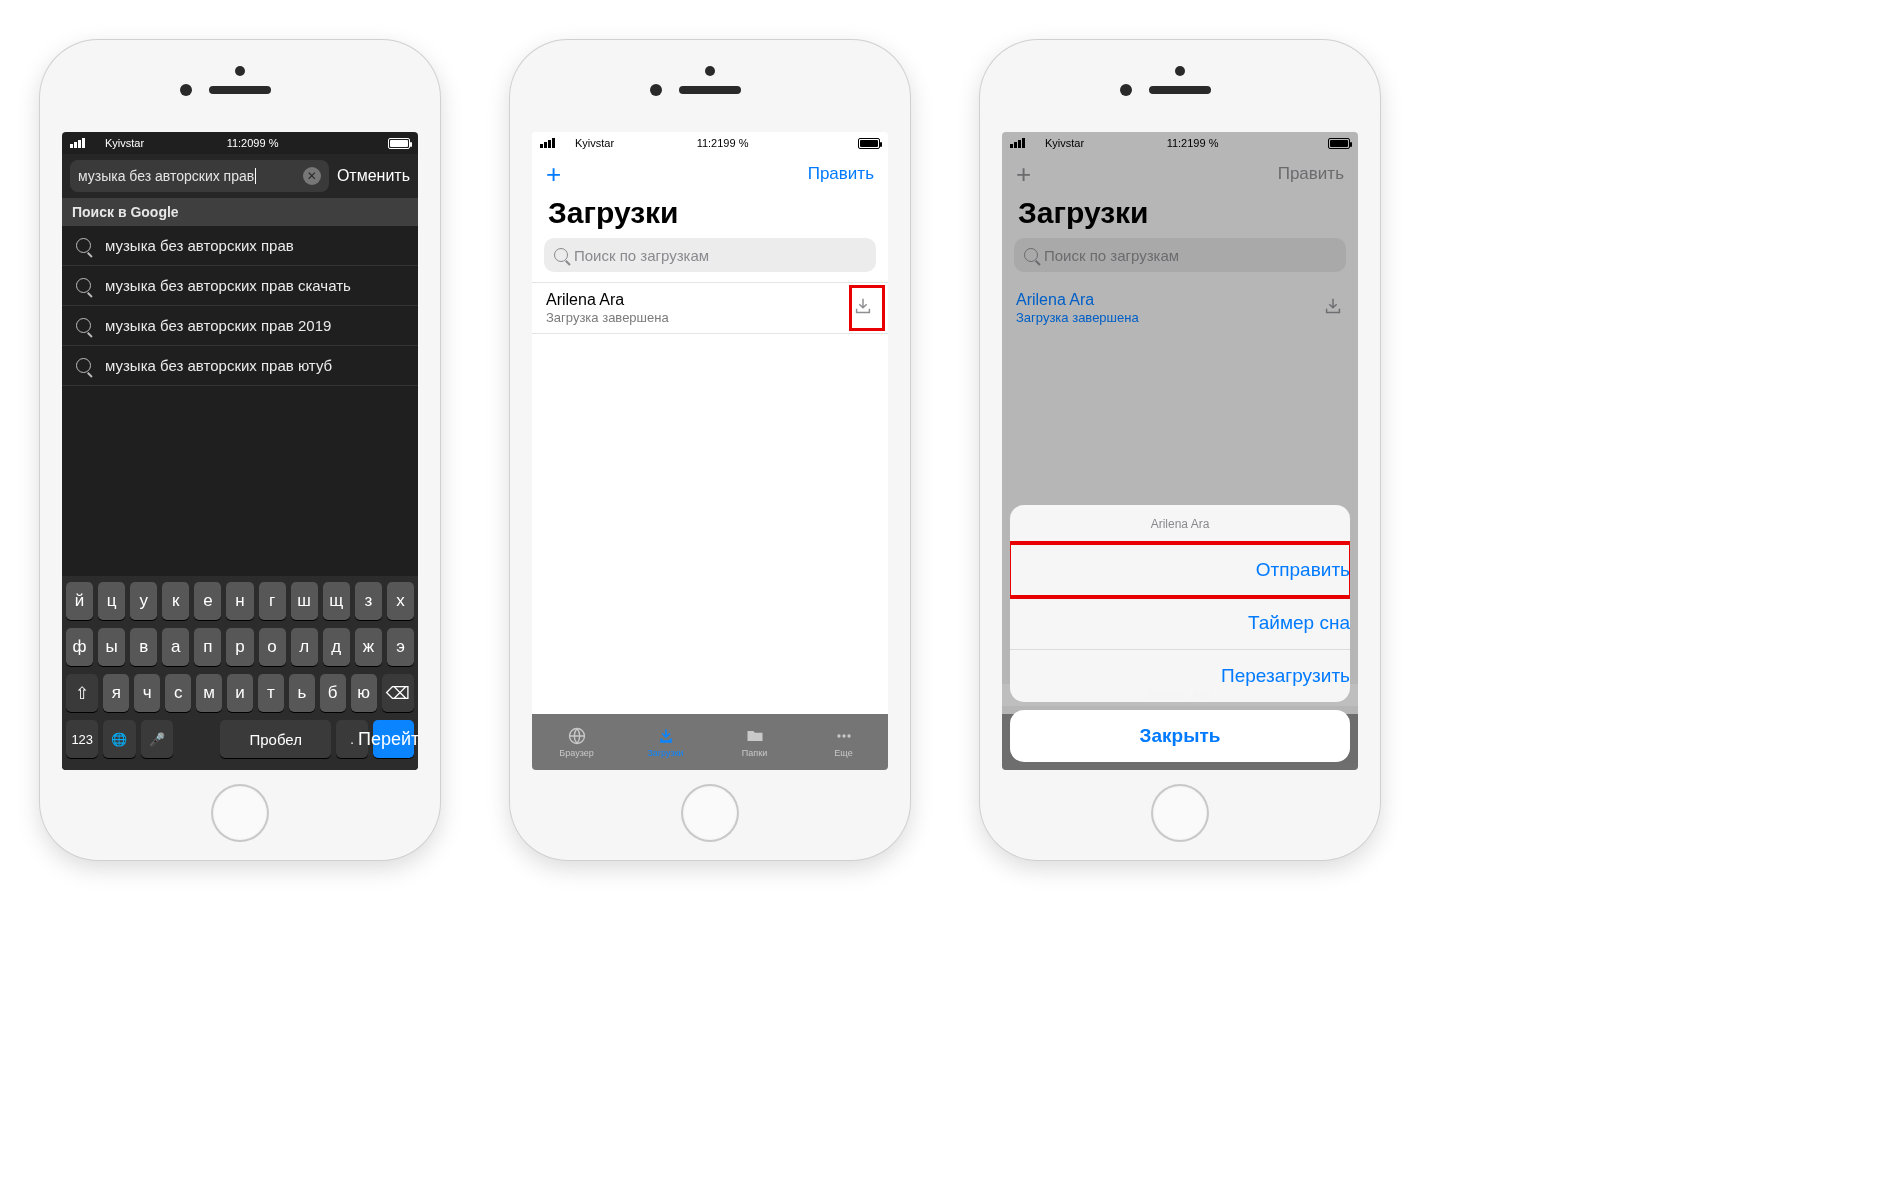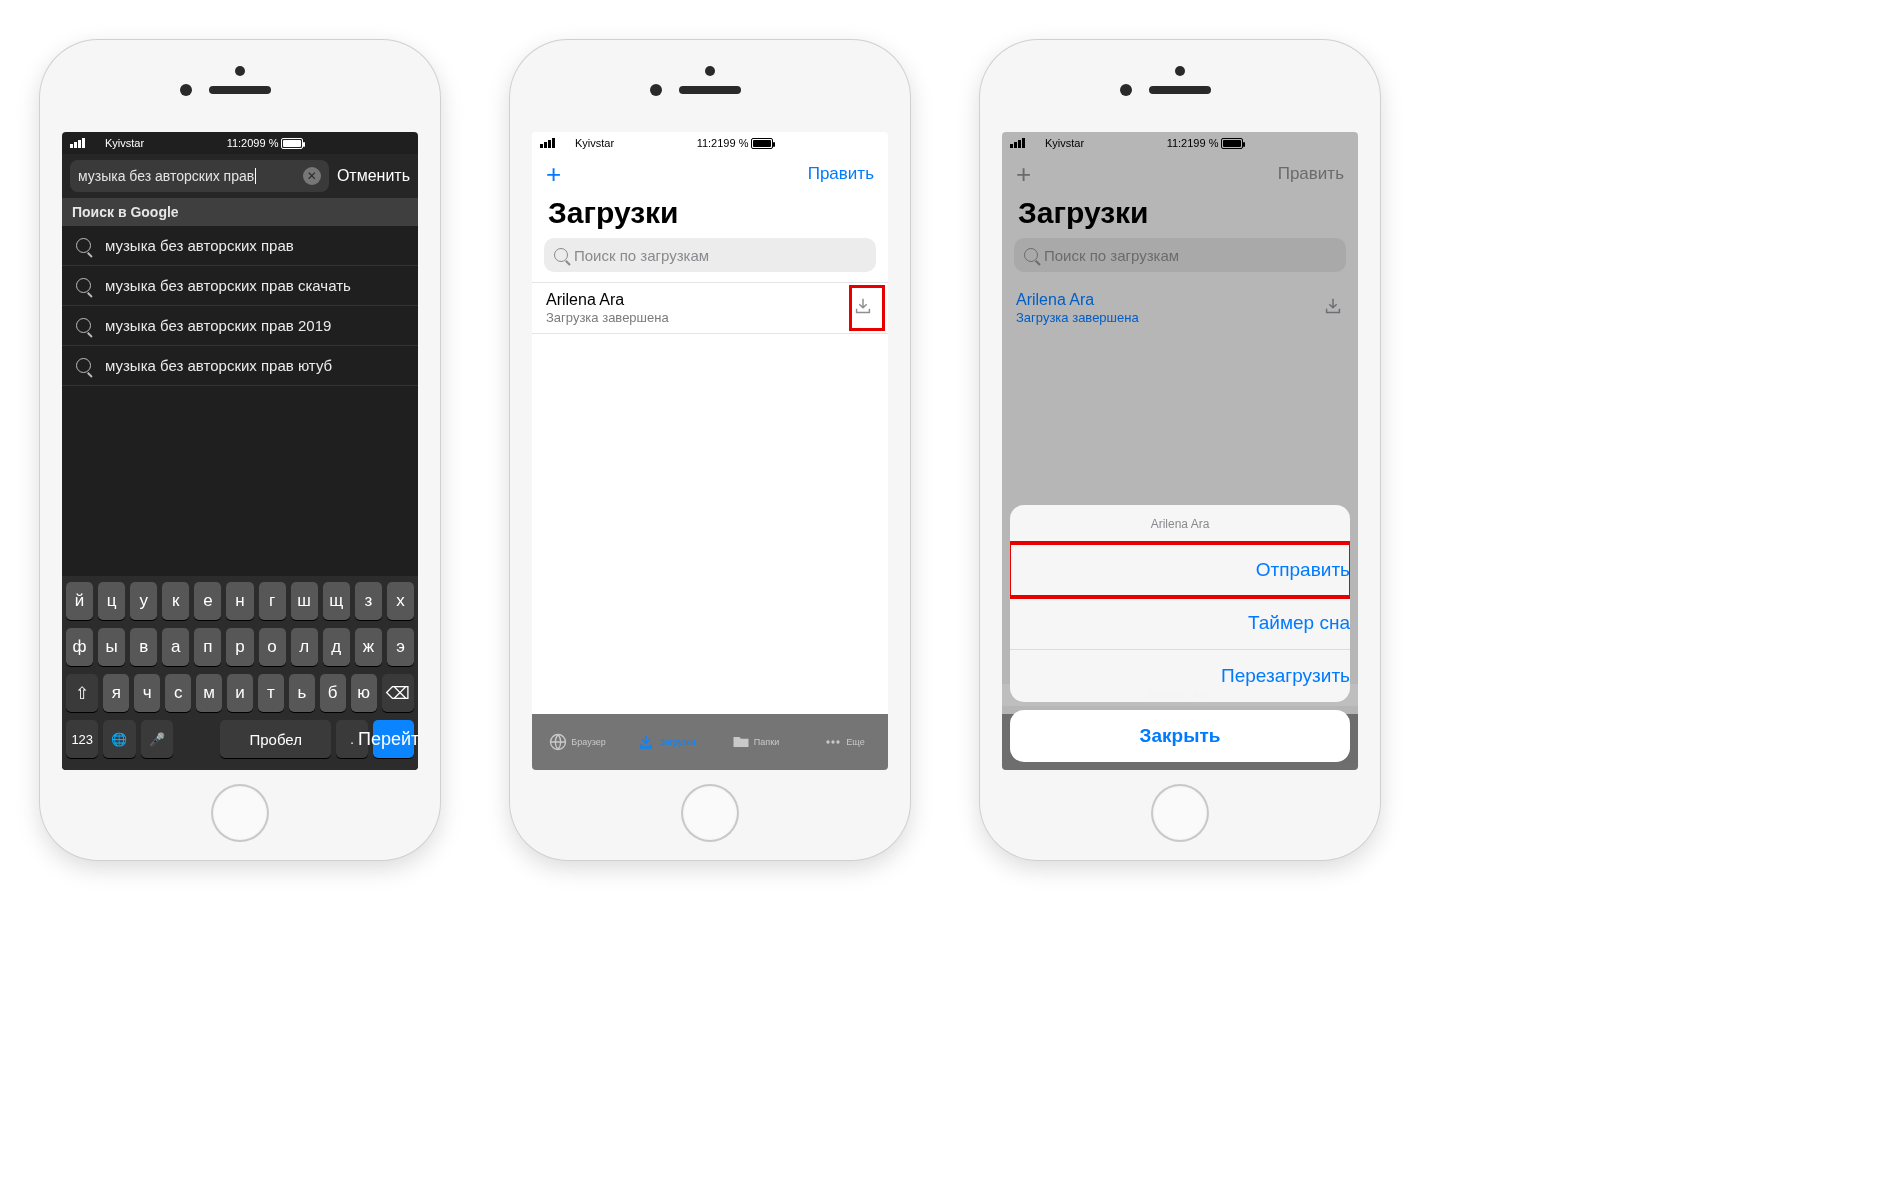--- a/index.html
+++ b/index.html
@@ -56,21 +56,21 @@
   
   .status {
     height:22px; display:flex; align-items:center;
     font-size:11px; padding:0 8px;
     font-weight:500;
   }
   .status.dark { color:#fff; }
   .status.light { color:#000; }
   .status .carrier { display:flex; align-items:center; gap:20px; flex:1;}
   .status .time { flex:0; }
-  .status .right { flex:1; display:flex; justify-content:flex-start; align-items:center; gap:3px; }
+  .status .right { flex:1; display:flex; justify-content:space-between; align-items:center; gap:3px; }
   .bars { display:inline-flex; align-items:flex-end; gap:1px; }
   .bars span { width:3px; background:currentColor; }
   .bars span:nth-child(1){height:4px;} .bars span:nth-child(2){height:6px;}
   .bars span:nth-child(3){height:8px;} .bars span:nth-child(4){height:10px;}
   .battery { width:22px; height:11px; border:1px solid currentColor; border-radius:2px; position:relative; }
   .battery::after{ content:""; position:absolute; right:-3px; top:3px; width:2px; height:5px; background:currentColor; border-radius:1px;}
   .battery .fill{ position:absolute; left:1px; top:1px; bottom:1px; width:90%; background:currentColor; border-radius:1px;}
 
   
   .srch-row { display:flex; align-items:center; padding:6px 8px; gap:8px; background:#262626; }
@@ -117,21 +117,21 @@
   .item-row { background:#fff; border-top:1px solid #e4e4e4; border-bottom:1px solid #e4e4e4;
     padding:8px 14px; display:flex; align-items:center; position:relative;}
   .item-row.blue .il-title{ color:#007aff;} .item-row.blue .il-sub{ color:#007aff;}
   .item-left{ flex:1; }
   .il-title{ font-size:16px; color:#000; }
   .il-sub{ font-size:13px; color:#7b7b7b; margin-top:1px;}
   .dl-icon { width:22px; height:22px; color:#8e8e93; }
   .red-box { position:absolute; right:3px; top:2px; bottom:2px; width:36px; border:3px solid #e80000; }
   .fill-white{ flex:1; background:#fff;}
   .tabbar { height:56px; background:#757575; display:flex; }
-  .tab { flex:1; display:flex; flex-direction:row; align-items:center; justify-content:center;
+  .tab { flex:1; display:flex; flex-direction:column; align-items:center; justify-content:center;
     gap:2px; color:#c9c9c9; font-size:9px;}
   .tab.active{ color:#0a84ff;}
   .tab svg{ width:22px; height:20px;}
 
   
   .dim-layer{ position:absolute; inset:0; background:rgba(0,0,0,.22); }
   .sheet { position:absolute; left:8px; right:8px; bottom:8px; }
   .sheet .card{ background:rgba(247,247,247,.98); border-radius:14px; overflow:hidden; margin-bottom:8px;}
   .sheet .hdr{ text-align:center; color:#8a8a8e; font-size:12px; padding:12px 0; border-bottom:1px solid #dcdcdc;}
   .sheet .opt{ text-align:right; color:#007aff; font-size:19px; padding:15px 0; border-bottom:1px solid #dcdcdc; position:relative;}

